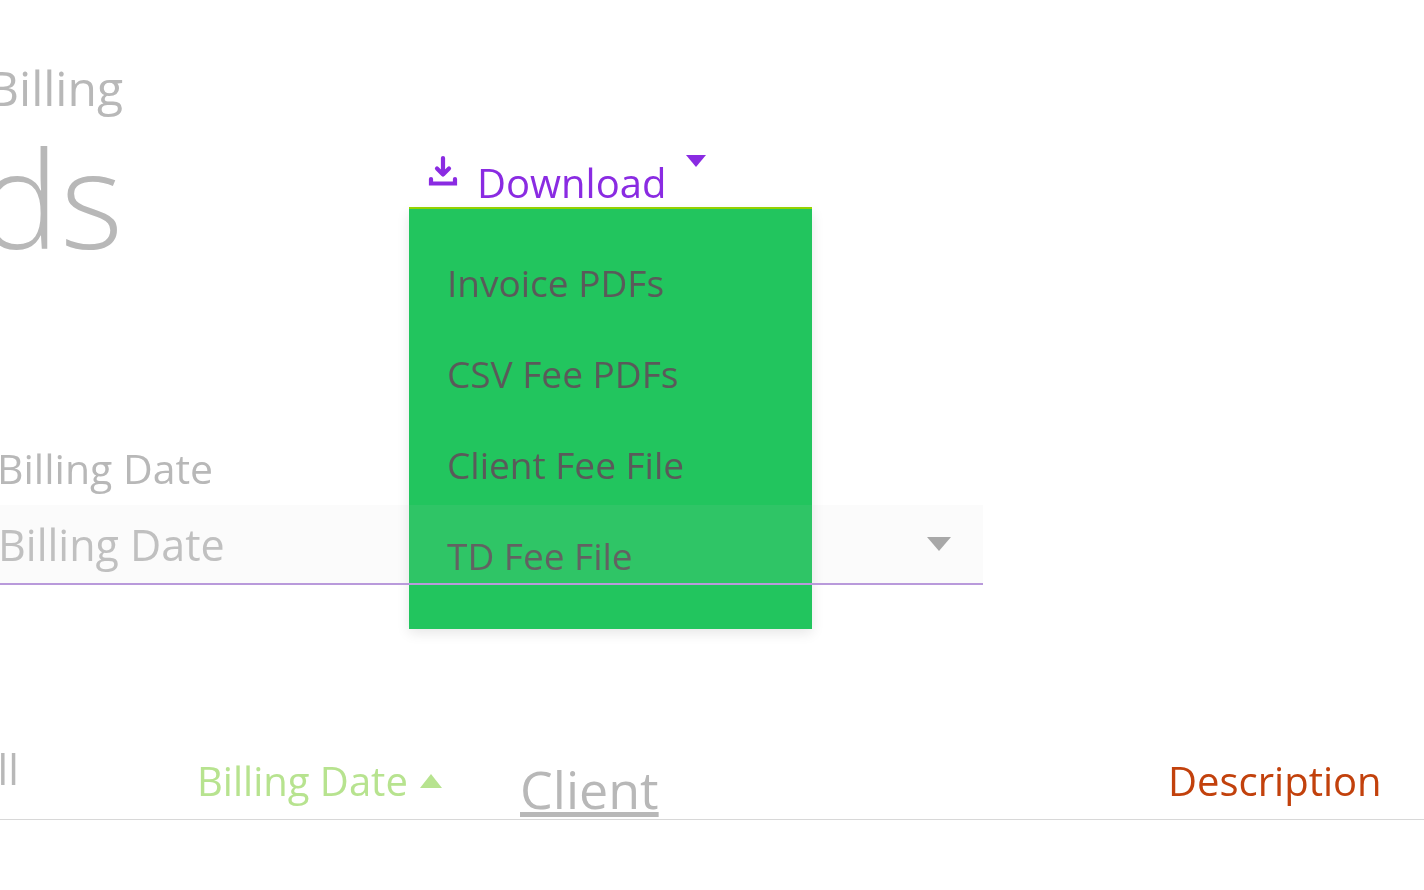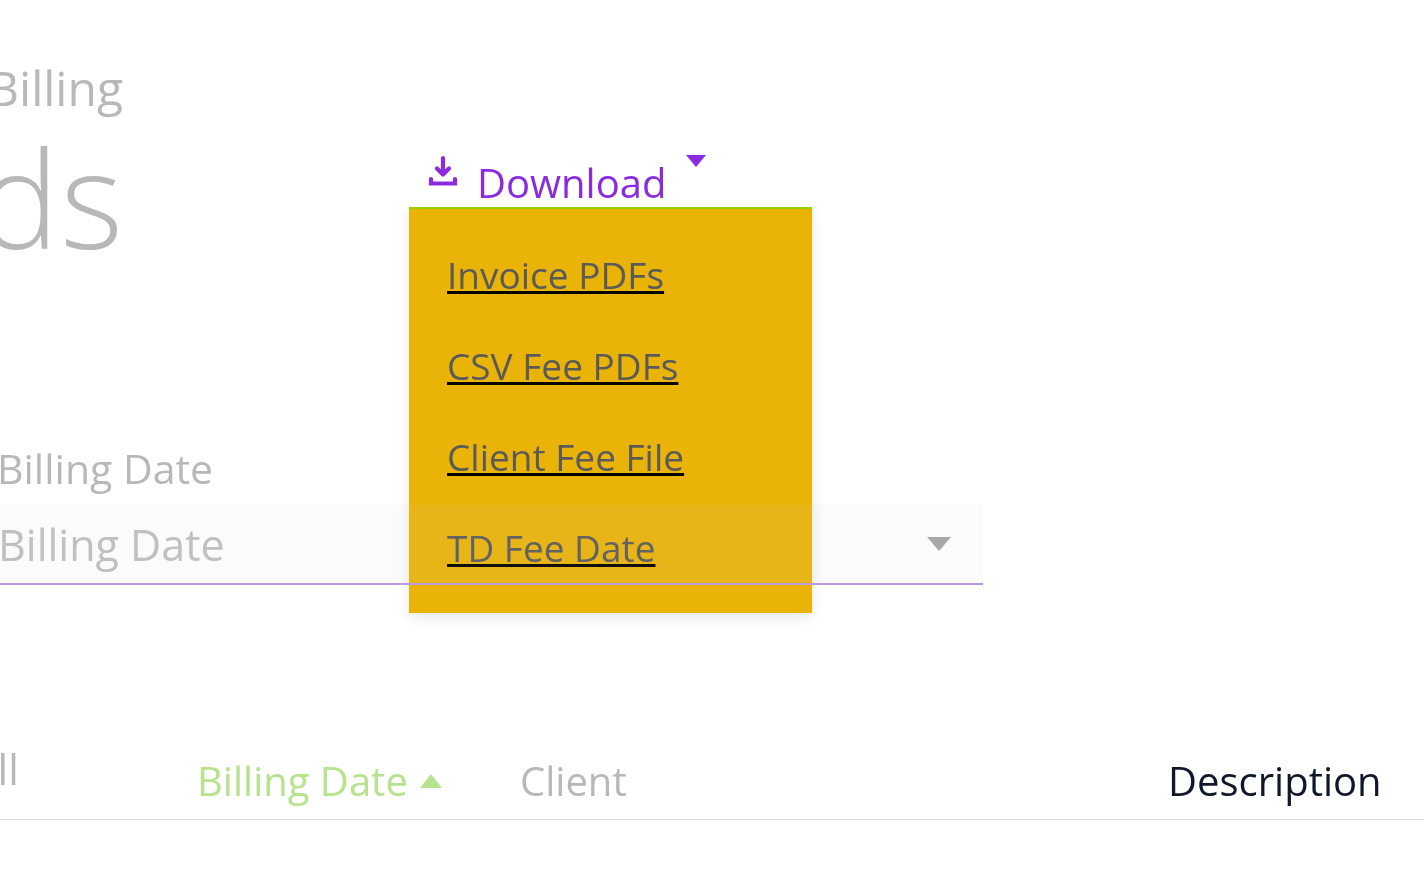--- a/index.html
+++ b/index.html
@@ -70,24 +70,23 @@
       border-top: 12px solid #8a2be2;
       margin-left: 4px;
     }
     
     
     .dropdown-menu {
       position: absolute;
       top: 209px;
       left: 409px;
       width: 403px;
-      background: #eab308;
+      background: #22c55e;
       box-shadow: 0 4px 12px rgba(0,0,0,0.1);
-      padding: 20px 0;
-      text-decoration: underline;
+      padding: 28px 0;
     }
     .dropdown-item {
       padding: 20px 38px;
       font-size: 37px;
       color: #5a5a5a;
       cursor: pointer;
       font-weight: 400;
     }
     
     
@@ -151,30 +150,31 @@
       height: 0;
       border-left: 11px solid transparent;
       border-right: 11px solid transparent;
       border-bottom: 14px solid #b7e38f;
     }
     
     .col-client {
       position: absolute;
       top: 753px;
       left: 520px;
-      font-size: 40px;
-      color: #b8b8b8;
+      font-size: 52px;
+      color: #b8b8b8;
+      text-decoration: underline;
     }
     
     .col-description {
       position: absolute;
       top: 753px;
       left: 1168px;
       font-size: 40px;
-      color: #0f172a;
+      color: #c2410c;
     }
     
     .table-divider {
       position: absolute;
       top: 819px;
       left: -20px;
       width: 1444px;
       height: 1px;
       background: #d8d8d8;
     }
@@ -193,21 +193,21 @@
   </svg>
   <span>Download</span>
   <span class="caret-down"></span>
 </div>
 <div class="download-btn-underline"></div>
 
 <div class="dropdown-menu">
   <div class="dropdown-item">Invoice PDFs</div>
   <div class="dropdown-item">CSV Fee PDFs</div>
   <div class="dropdown-item">Client Fee File</div>
-  <div class="dropdown-item">TD Fee Date</div>
+  <div class="dropdown-item">TD Fee File</div>
 </div>
 
 <div class="filter-label">Billing Date</div>
 
 <div class="select-input">
   <span class="select-placeholder">Billing Date</span>
   <span class="select-caret"></span>
 </div>
 
 <div class="select-all">ct All</div>

